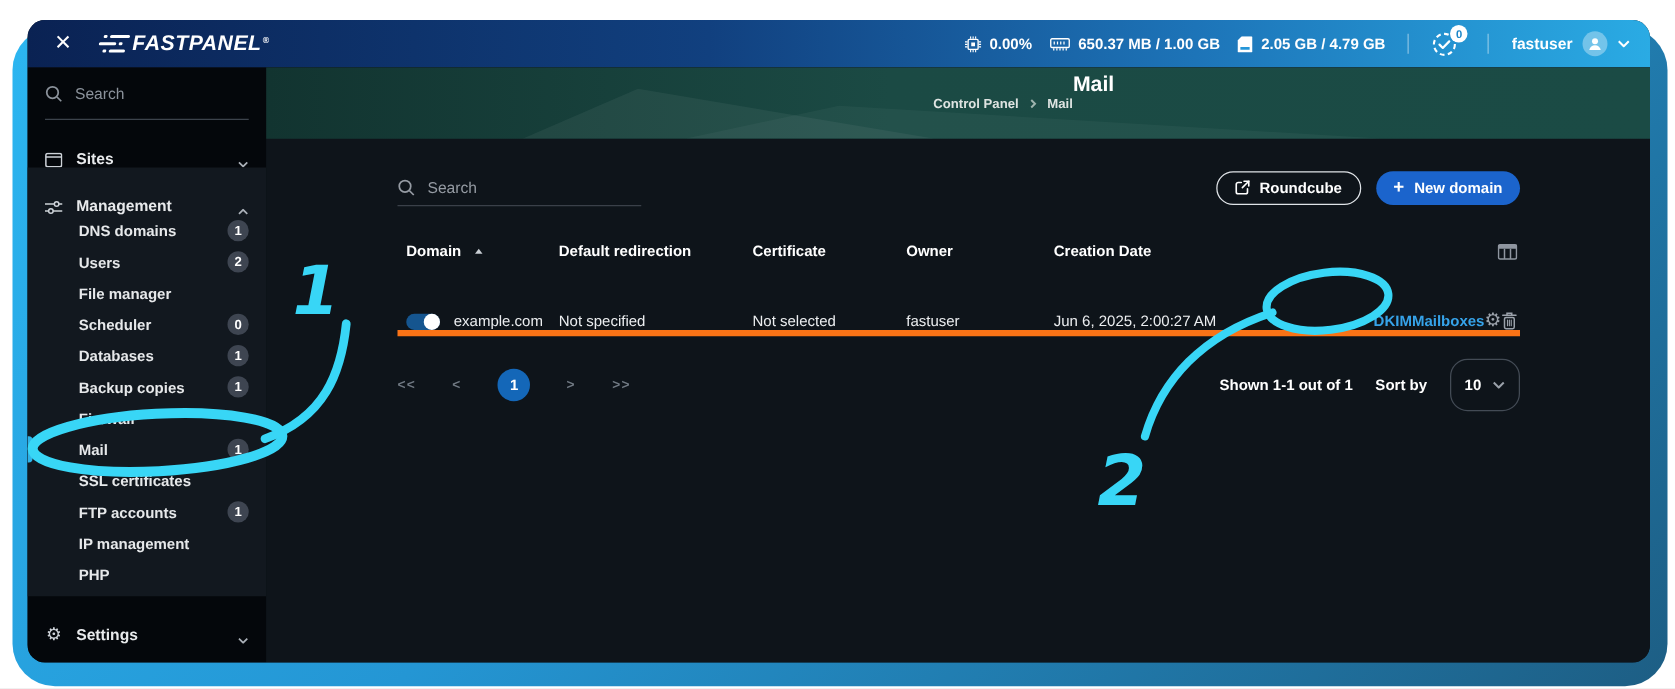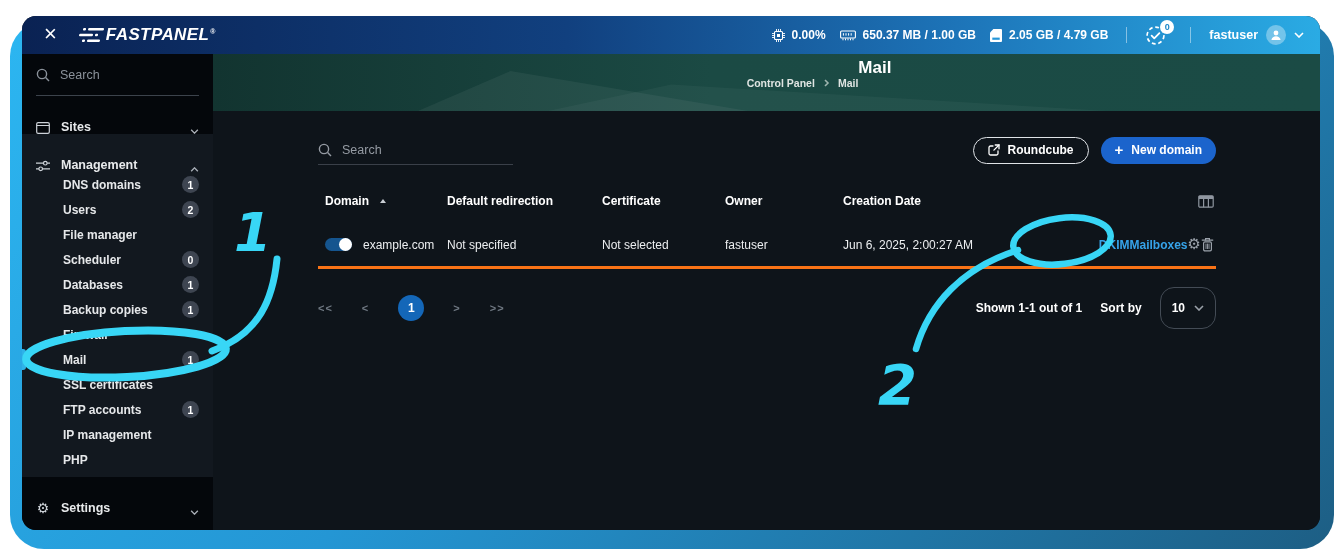--- a/index.html
+++ b/index.html
@@ -62,21 +62,21 @@
   .m-search input { background:transparent; border:none; outline:none; color:#e8eaec; font-size:12.5px; width:150px; font-family:inherit; }
   .m-search input::placeholder { color:#959ba3; }
   .btns { margin-left:auto; display:flex; gap:12px; }
   .btn { display:flex; align-items:center; gap:8px; height:27px; padding:0 14px; border-radius:14px; font-size:12px; font-weight:700;
          font-family:inherit; cursor:pointer; color:#fff; }
   .btn.ghost { background:transparent; border:1px solid #dfe3e7; }
   .btn.primary { background:#1b64cc; border:none; }
   .btn .plus { font-size:15px; font-weight:700; line-height:1; margin-top:-1px; }
 
   .thead { display:flex; align-items:center; height:44px; margin-top:14px; color:#fff; font-size:12px; font-weight:700; }
-  .trow { display:flex; align-items:center; height:46px; border-bottom:3px solid #f97316; color:#eceef0; font-size:12px; }
+  .trow { display:flex; align-items:flex-end; height:46px; border-bottom:5px solid #f97316; color:#eceef0; font-size:12px; }
   .c1 { width:129px; display:flex; align-items:center; gap:11px; padding-left:7px; }
   .c2 { width:155px; } .c3 { width:123px; } .c4 { width:118px; } .c5 { width:200px; }
   .c6 { flex:1; display:flex; align-items:center; justify-content:flex-end; padding-right:2px; }
   .sort-asc { width:0; height:0; border-left:3.5px solid transparent; border-right:3.5px solid transparent; border-bottom:4.5px solid #c9ced4; display:inline-block; }
   .toggle { position:relative; width:27px; height:13px; border-radius:7px; background:#15558f; display:inline-block; cursor:pointer; flex:0 0 27px; }
   .toggle .knob { position:absolute; right:0; top:0; width:13px; height:13px; border-radius:50%; background:#fff; }
   .actions a { color:#36a3e9; font-weight:700; text-decoration:none; cursor:pointer; }
   .icon-btn { display:flex; align-items:center; cursor:pointer; }
   .glyph-gear { font-family:"DejaVu Sans",sans-serif; color:#9ba2ab; font-size:15px; line-height:1; cursor:pointer; }
   .s-gear { font-family:"DejaVu Sans",sans-serif; color:#ced3d9; font-size:14px; line-height:1; width:14px; text-align:center; }

